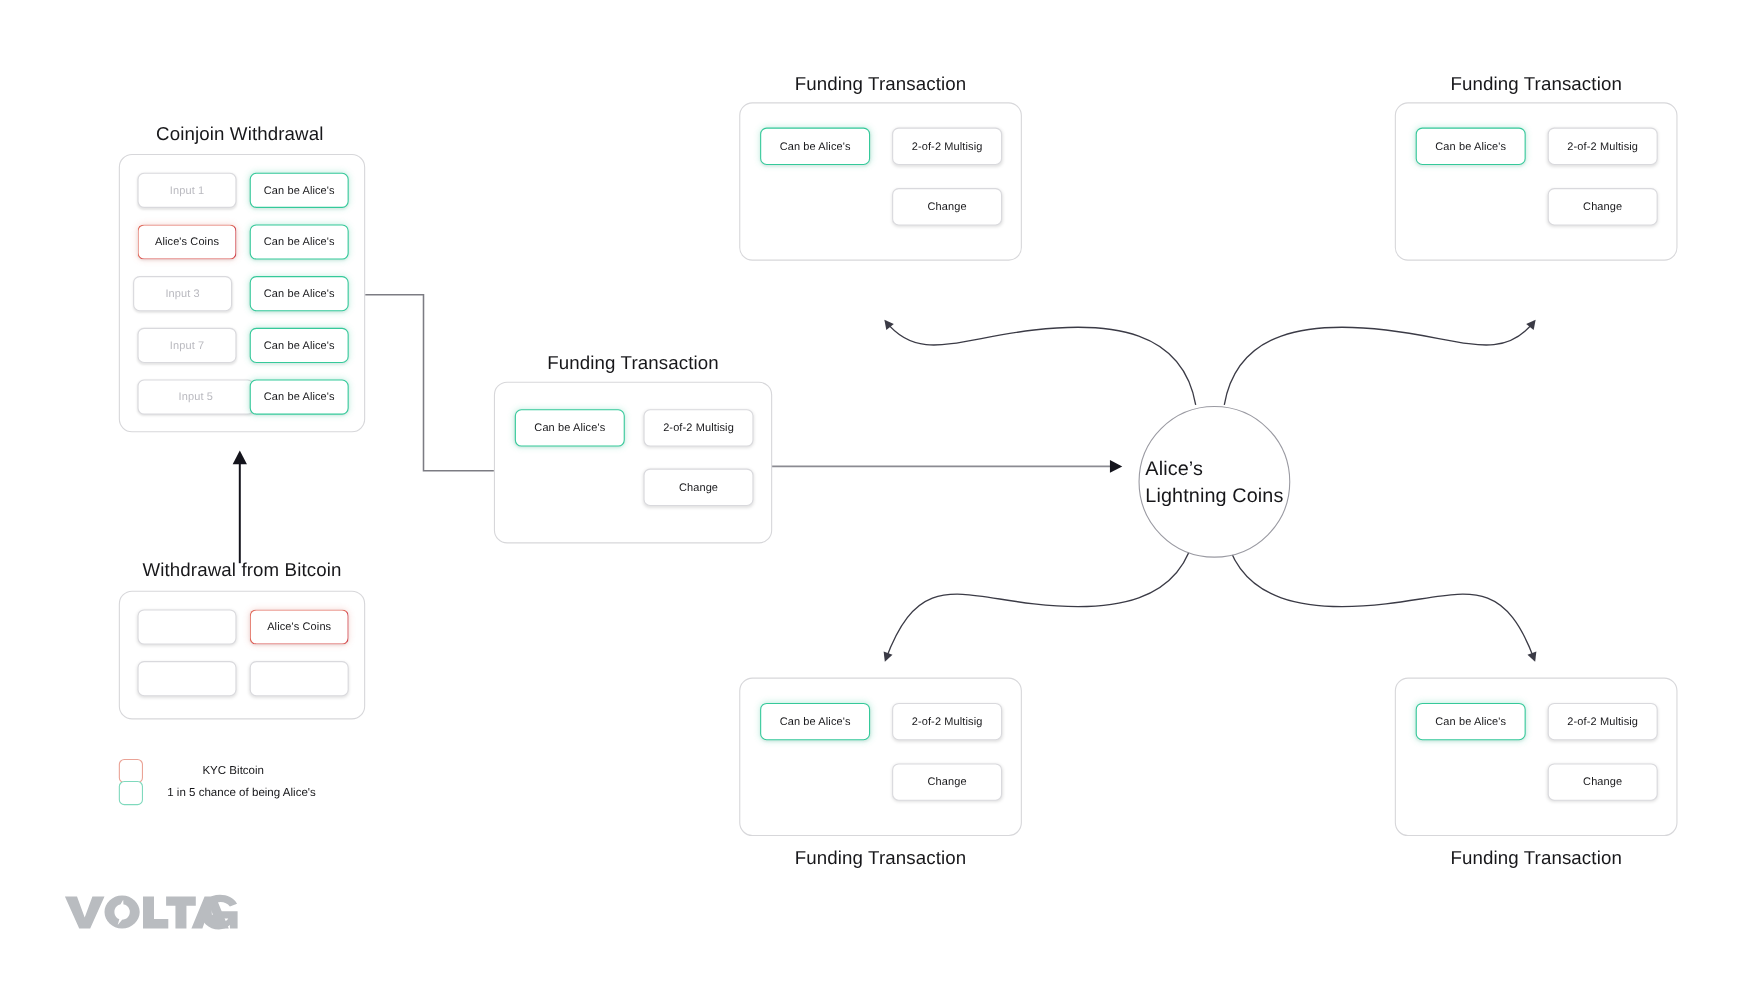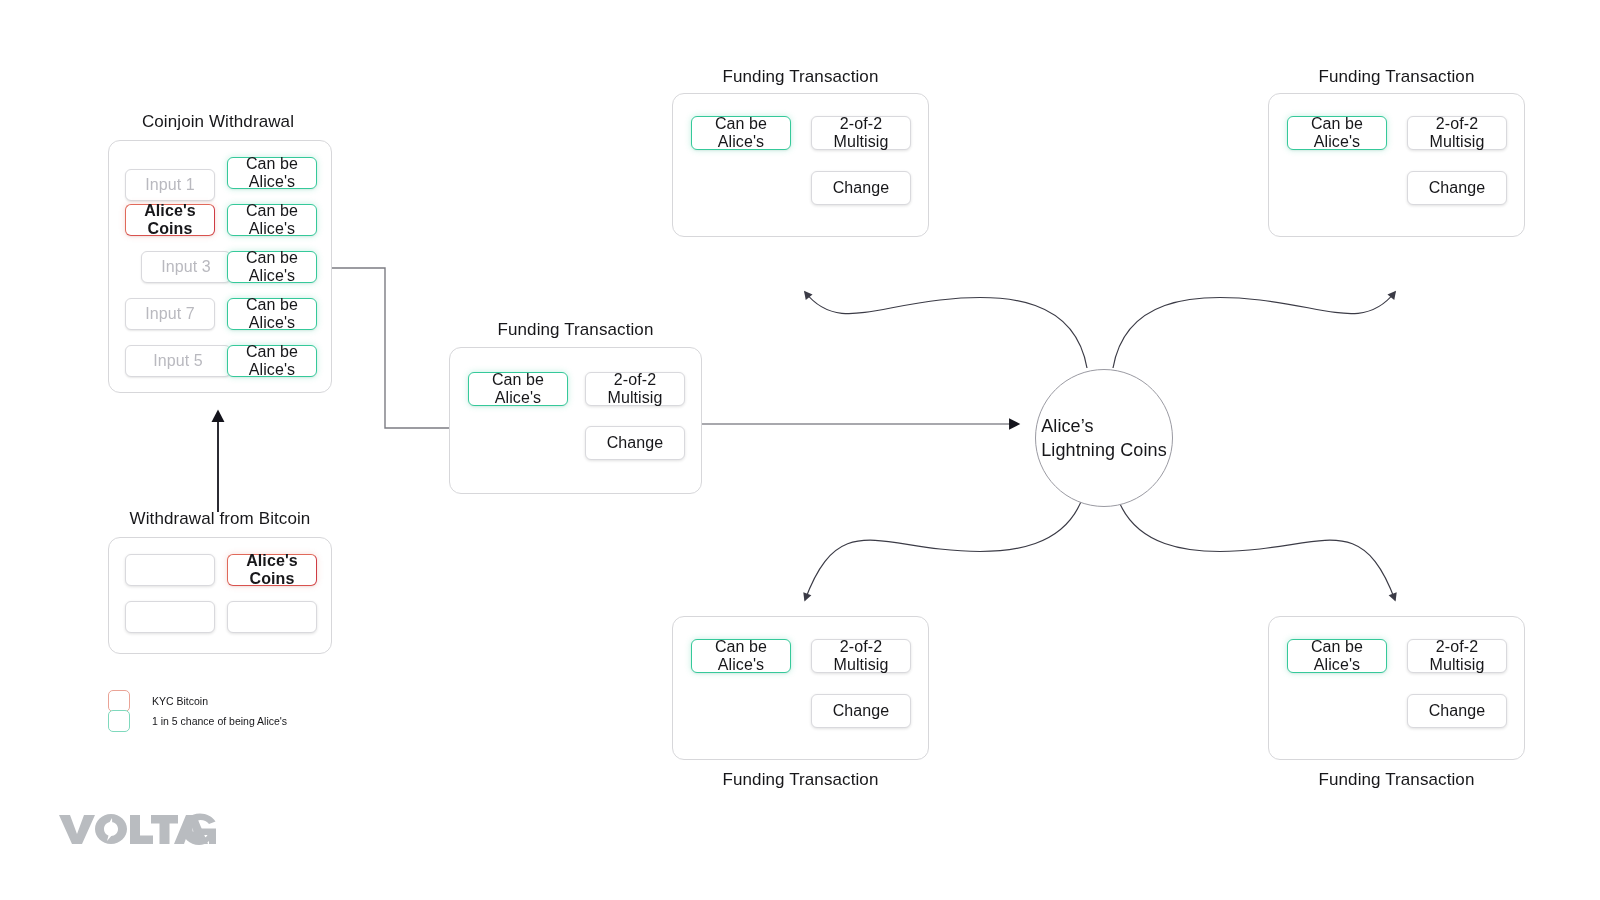--- a/index.html
+++ b/index.html
@@ -49,39 +49,38 @@
   
   .chip {
     position: absolute;
     box-sizing: border-box;
     display: flex;
     align-items: center;
     justify-content: center;
     background: #ffffff;
     border: 1px solid #d9d9dd;
     border-radius: 6px;
-    font-size: 16px;
+    font-size: 10px;
     letter-spacing: .1px;
     color: #17171a;
     box-shadow: 0 1px 2px rgba(0,0,0,.10);
     text-align: center;
   }
   .chip.muted { color: #b9b9bf; }
   .chip.green {
     border: 1.6px solid #35c99a;
     color: #17171a;
     box-shadow: 0 0 6px rgba(53,201,154,.30), 0 1px 2px rgba(0,0,0,.06);
   }
   .chip.red {
     border: 1.6px solid #e0695a;
     border-right-color: #cf3c44;
     border-bottom-color: #d9524e;
     color: #17171a;
     box-shadow: 0 0 6px rgba(224,105,90,.22), 0 1px 2px rgba(0,0,0,.06);
-    font-weight: bold;
   }
   .chip.plain { box-shadow: 0 1px 3px rgba(0,0,0,.12); }
 
   
   .node-circle {
     position: absolute;
     box-sizing: border-box;
     border: 1px solid #9a9aa2;
     border-radius: 50%;
     background: #ffffff;
@@ -152,43 +151,43 @@
 
     <path d="M1113,368 C1125,300 1190,292 1260,300 C1330,308 1365,330 1395,292" fill="none" stroke="#3b3b46" stroke-width="1.2" marker-end="url(#ahg)"></path>
 
     <path d="M1087,481 C1075,549 1010,557 940,549 C870,541 835,519 805,600" fill="none" stroke="#3b3b46" stroke-width="1.2" marker-end="url(#ahg)"></path>
 
     <path d="M1113,481 C1125,549 1190,557 1260,549 C1330,541 1365,519 1395,600" fill="none" stroke="#3b3b46" stroke-width="1.2" marker-end="url(#ahg)"></path>
   </svg>
 
   <div class="panel-title" style="left:108px; top:112px; width:220px;">Coinjoin Withdrawal</div>
   <div class="panel" style="left:108px; top:140px; width:224px; height:253px;">
-    <div class="chip muted" style="left:16px; top:28px; width:90px; height:32px;">Input 1</div>
+    <div class="chip muted" style="left:16px; top:16px; width:90px; height:32px;">Input 1</div>
     <div class="chip red" style="left:16px; top:63px; width:90px; height:32px;">Alice's Coins</div>
-    <div class="chip muted" style="left:32px; top:110px; width:90px; height:32px;">Input 3</div>
+    <div class="chip muted" style="left:12px; top:110px; width:90px; height:32px;">Input 3</div>
     <div class="chip muted" style="left:16px; top:157px; width:90px; height:32px;">Input 7</div>
     <div class="chip muted" style="left:16px; top:204px; width:106px; height:32px;">Input 5</div>
 
     <div class="chip green" style="left:118px; top:16px; width:90px; height:32px;">Can be Alice's</div>
     <div class="chip green" style="left:118px; top:63px; width:90px; height:32px;">Can be Alice's</div>
     <div class="chip green" style="left:118px; top:110px; width:90px; height:32px;">Can be Alice's</div>
     <div class="chip green" style="left:118px; top:157px; width:90px; height:32px;">Can be Alice's</div>
     <div class="chip green" style="left:118px; top:204px; width:90px; height:32px;">Can be Alice's</div>
   </div>
 
   <div class="panel-title" style="left:108px; top:509px; width:224px;">Withdrawal from Bitcoin</div>
   <div class="panel" style="left:108px; top:537px; width:224px; height:117px;">
     <div class="chip plain" style="left:16px; top:16px; width:90px; height:32px;"></div>
     <div class="chip red" style="left:118px; top:16px; width:90px; height:32px;">Alice's Coins</div>
     <div class="chip plain" style="left:16px; top:63px; width:90px; height:32px;"></div>
     <div class="chip plain" style="left:118px; top:63px; width:90px; height:32px;"></div>
   </div>
 
   <div class="legend" style="left:108px; top:690px; width:300px; height:60px;">
-    <div class="legend-row" style="left:0; top:0;">
+    <div class="legend-row" style="left:0; top:0;gap:32px;">
       <span class="legend-swatch red"></span>
       <span class="legend-label">KYC Bitcoin</span>
     </div>
     <div class="legend-row" style="left:0; top:20px;">
       <span class="legend-swatch green"></span>
       <span class="legend-label">1 in 5 chance of being Alice's</span>
     </div>
   </div>
 
   <div class="panel-title" style="left:449px; top:320px; width:253px;">Funding Transaction</div>

